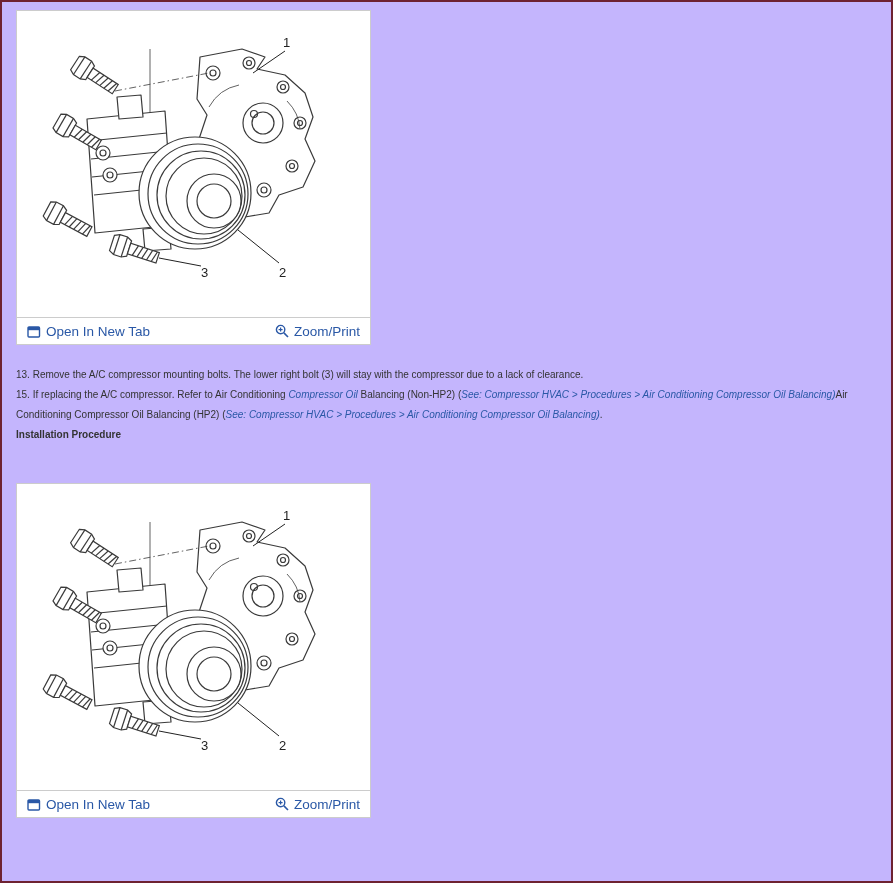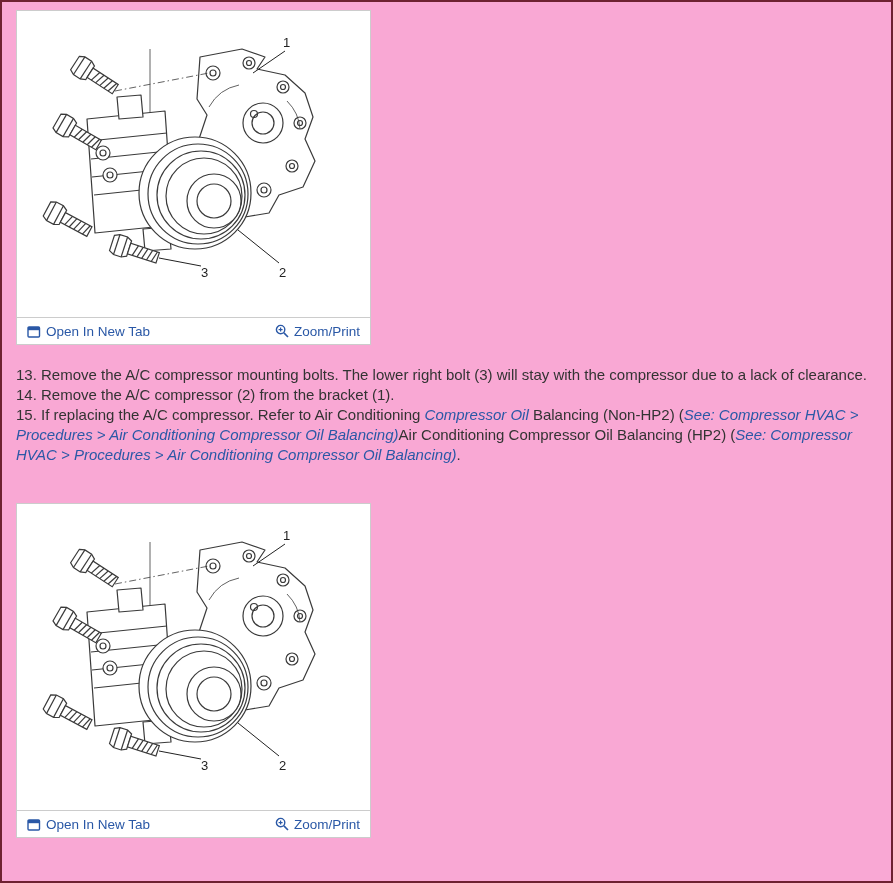--- a/index.html
+++ b/index.html
@@ -5,21 +5,21 @@
   * { box-sizing: border-box; margin: 0; padding: 0; }
   html, body { background: #ffffff; }
   body {
     width: 893px; height: 883px;
     font-family: "Liberation Sans", sans-serif;
     color: var(--text, #333333);
   }
   .page {
     width: 893px; height: 883px;
     border: 2px solid var(--page-border, #6e2231);
-    background: #f9a8d4;
+    background: #c4b5fd;
     padding: 8px 14px 0 14px;
     overflow: hidden;
   }
   .figure-box {
     width: 355px;
     border: 1px solid var(--figure-border, #cccccc);
     background: #ffffff;
   }
   .figure-box.second { margin-top: 38px; }
   .figure-image { width: 353px; height: 306px; background: #fff; }
@@ -28,21 +28,21 @@
     display: flex; justify-content: space-between; align-items: center;
     height: 27px; padding: 0 10px;
     border-top: 1px solid var(--figure-border, #cccccc);
   }
   .footer-link {
     display: inline-flex; align-items: center; gap: 5px;
     color: var(--link, #2a58a6);
     font-size: 13.5px; text-decoration: none; cursor: pointer;
   }
   .footer-link svg { display: block; }
-  .text-block { margin-top: 20px; font-size: 15px; line-height: 20px; }
+  .text-block { margin-top: 20px; font-size: 10px; line-height: 20px; }
   .text-block p { margin: 0; }
   .inline-link { color: var(--link, #2a58a6); text-decoration: none; cursor: pointer; font-style: italic; }
   .heading { font-weight: bold; margin-top: 20px; }
   
   .part { fill: none; stroke: var(--drawing-stroke, #3a3a3a); stroke-width: 1.2; stroke-linejoin: round; }
   .partfill { fill: #ffffff; stroke: var(--drawing-stroke, #3a3a3a); stroke-width: 1.2; stroke-linejoin: round; }
   .thin { fill: none; stroke: var(--drawing-stroke, #3a3a3a); stroke-width: 0.8; }
   .dash { fill: none; stroke: var(--drawing-stroke, #3a3a3a); stroke-width: 0.8; stroke-dasharray: 7 3 1.5 3; }
   .leader { stroke: #222222; stroke-width: 1; }
   .callout { font-size: 13px; fill: #222222; font-family: "Liberation Sans", sans-serif; }
@@ -147,22 +147,22 @@
           <line x1="5.6" y1="3.6" x2="5.6" y2="7.6" stroke="currentColor" stroke-width="1.2"></line>
           <line x1="8.9" y1="8.9" x2="13" y2="13" stroke="currentColor" stroke-width="1.6"></line>
         </svg>
         <span>Zoom/Print</span>
       </a>
     </div>
   </figure>
 
   <div class="text-block">
     <p>13. Remove the A/C compressor mounting bolts. The lower right bolt (3) will stay with the compressor due to a lack of clearance.</p>
-    <p>14. Remove the A/C compressor (2) from the bracket (1).</p>
     <p><span>15. If replacing the A/C compressor. Refer to Air Conditioning </span><a class="inline-link">Compressor Oil</a><span> Balancing (Non-HP2) (</span><a class="inline-link">See: Compressor HVAC &gt; Procedures &gt; Air Conditioning Compressor Oil Balancing)</a><span>Air Conditioning Compressor Oil Balancing (HP2) (</span><a class="inline-link">See: Compressor HVAC &gt; Procedures &gt; Air Conditioning Compressor Oil Balancing)</a><span>.</span></p>
+    <p class="heading">Installation Procedure</p>
   </div>
 
   <figure class="figure-box second">
     <div class="figure-image">
       <svg viewBox="0 0 353 306" xmlns="http://www.w3.org/2000/svg">
         <use href="#diagram" xlink:href="#diagram"></use>
       </svg>
     </div>
     <div class="figure-footer">
       <a class="footer-link">

